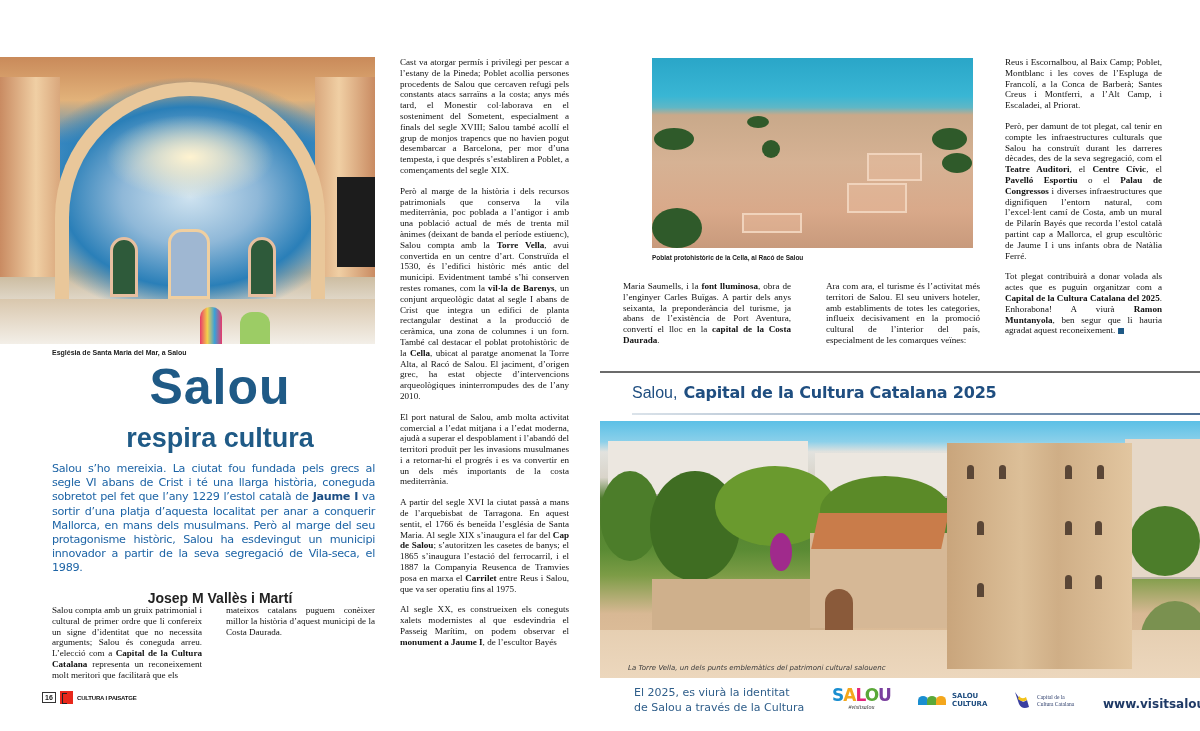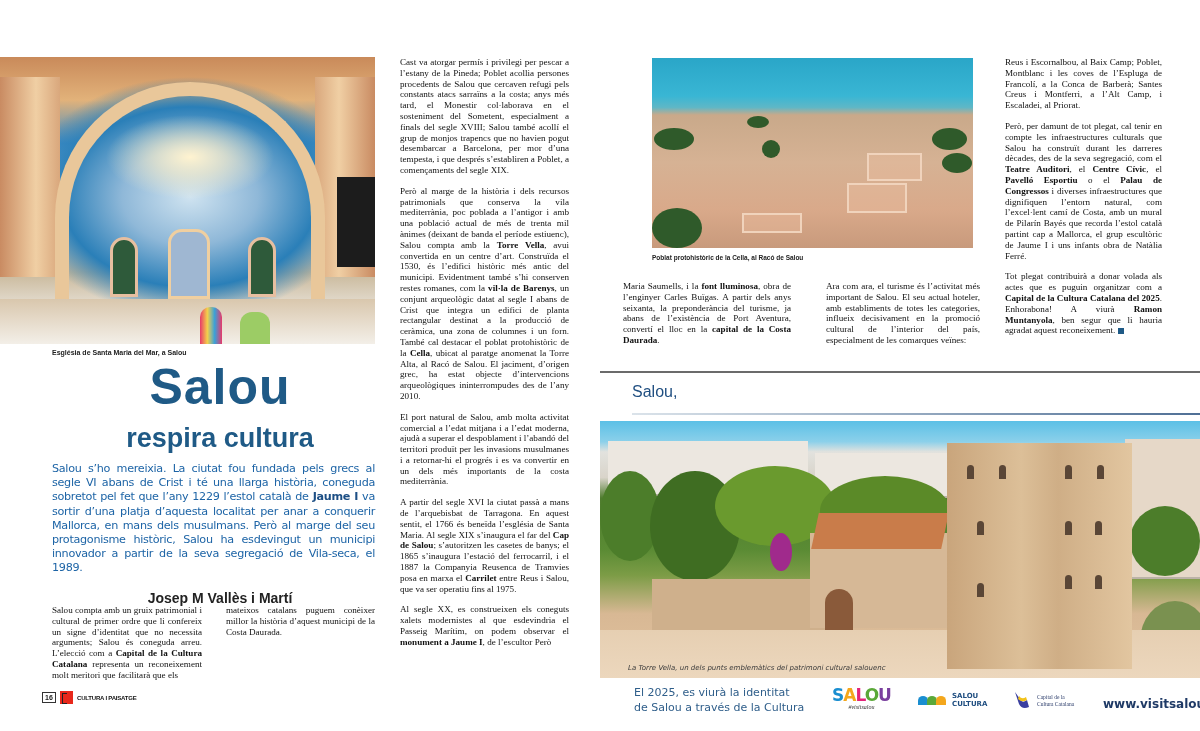--- a/index.html
+++ b/index.html
@@ -141,52 +141,53 @@
     <div class="page-num">16</div>
     <div class="brand-mark"></div>
     <div class="section-name">CULTURA I PAISATGE</div>
   </div>
 
   <div class="col col-c">
     <p>Cast va atorgar permís i privilegi per pescar a l’estany de la Pineda; Poblet acollia persones procedents de Salou que cercaven refugi pels constants atacs sarraïns a la costa; anys més tard, el Monestir col·laborava en el sosteniment del Sometent, especialment a finals del segle XVIII; Salou també acollí el grup de monjos trapencs que no havien pogut desembarcar a Barcelona, per mor d’una tempesta, i que després s’establiren a Poblet, a començaments del segle XIX.</p>
     <p><span>Però al marge de la història i dels recursos patrimonials que conserva la vila mediterrània, poc poblada a l’antigor i amb una població actual de més de trenta mil ànimes (deixant de banda el període estiuenc), Salou compta amb la </span><b>Torre Vella</b><span>, avui convertida en un centre d’art. Construïda el 1530, és l’edifici històric més antic del municipi. Evidentment també s’hi conserven restes romanes, com la </span><b>vil·la de Barenys</b><span>, un conjunt arqueològic datat al segle I abans de Crist que integra un edifici de planta rectangular destinat a la producció de ceràmica, una zona de columnes i un forn. També cal destacar el poblat protohistòric de la </span><b>Cella</b><span>, ubicat al paratge anomenat la Torre Alta, al Racó de Salou. El jaciment, d’origen grec, ha estat objecte d’intervencions arqueològiques ininterrompudes des de l’any 2010.</span></p>
     <p>El port natural de Salou, amb molta activitat comercial a l’edat mitjana i a l’edat moderna, ajudà a superar el despoblament i l’abandó del territori produït per les invasions musulmanes i a retornar-hi el progrés i es va convertir en un dels més importants de la costa mediterrània.</p>
     <p><span>A partir del segle XVI la ciutat passà a mans de l’arquebisbat de Tarragona. En aquest sentit, el 1766 és beneïda l’església de Santa Maria. Al segle XIX s’inaugura el far del </span><b>Cap de Salou</b><span>; s’autoritzen les casetes de banys; el 1865 s’inaugura l’estació del ferrocarril, i el 1887 la Companyia Reusenca de Tramvies posa en marxa el </span><b>Carrilet</b><span> entre Reus i Salou, que va ser operatiu fins al 1975.</span></p>
-    <p><span>Al segle XX, es construeixen els coneguts xalets modernistes al que esdevindria el Passeig Marítim, on podem observar el </span><b>monument a Jaume I</b><span>, de l’escultor Però</span></p>
+    <p><span>Al segle XX, es construeixen els coneguts xalets modernistes al que esdevindria el Passeig Marítim, on podem observar el </span><b>monument a Jaume I</b><span>, de l’escultor Bayés</span></p>
   </div>
 </div>
 
 <div class="photo-cella">
   <div class="bush" style="left:2px;top:70px;width:40px;height:22px"></div>
   <div class="bush" style="left:95px;top:58px;width:22px;height:12px"></div>
   <div class="bush" style="left:0;top:150px;width:50px;height:40px"></div>
   <div class="bush" style="left:280px;top:70px;width:35px;height:22px"></div>
   <div class="bush" style="left:290px;top:95px;width:30px;height:20px"></div>
   <div class="bush" style="left:110px;top:82px;width:18px;height:18px"></div>
   <div class="ruin" style="left:215px;top:95px;width:55px;height:28px"></div>
   <div class="ruin" style="left:195px;top:125px;width:60px;height:30px"></div>
   <div class="ruin" style="left:90px;top:155px;width:60px;height:20px"></div>
 </div>
 <div class="caption-cella">Poblat protohistòric de la Cella, al Racó de Salou</div>
 
 <div class="col col-r1">
   <p><span>Maria Saumells, i la </span><b>font lluminosa</b><span>, obra de l’enginyer Carles Buïgas. A partir dels anys seixanta, la preponderància del turisme, ja abans de l’existència de Port Aventura, convertí el lloc en la </span><b>capital de la Costa Daurada</b><span>.</span></p>
 </div>
 <div class="col col-r2">
-  <p>Ara com ara, el turisme és l’activitat més important de Salou. El seu actual hoteler, amb establiments de totes les categories, influeix decisivament en la promoció cultural de l’interior del país, especialment de les comarques veïnes:</p>
+  <p>Ara com ara, el turisme és l’activitat més territori de Salou. El seu univers hoteler, amb establiments de totes les categories, influeix decisivament en la promoció cultural de l’interior del país, especialment de les comarques veïnes:</p>
 </div>
 <div class="col col-r3">
   <p>Reus i Escornalbou, al Baix Camp; Poblet, Montblanc i les coves de l’Espluga de Francolí, a la Conca de Barberà; Santes Creus i Montferri, a l’Alt Camp, i Escaladei, al Priorat.</p>
   <p><span>Però, per damunt de tot plegat, cal tenir en compte les infraestructures culturals que Salou ha construït durant les darreres dècades, des de la seva segregació, com el </span><b>Teatre Auditori</b><span>, el </span><b>Centre Cívic</b><span>, el </span><b>Pavelló Esportiu</b><span> o el </span><b>Palau de Congressos</b><span> i diverses infraestructures que dignifiquen l’entorn natural, com l’excel·lent camí de Costa, amb un mural de Pilarín Bayés que recorda l’estol català partint cap a Mallorca, el grup escultòric de Jaume I i uns infants obra de Natàlia Ferré.</span></p>
   <p><span>Tot plegat contribuirà a donar volada als actes que es puguin organitzar com a </span><b>Capital de la Cultura Catalana del 2025</b><span>. Enhorabona! A viurà </span><b>Ramon Muntanyola</b><span>, ben segur que li hauria agradat aquest reconeixement. </span><span class="end-mark"></span></p>
 </div>
 
 <div class="ad-rule"></div>
 <div class="ad-title">
   <span class="s1">Salou,</span>
+  <span class="s2">Capital de la Cultura Catalana 2025</span>
 </div>
 <div class="ad-underline"></div>
 
 <div class="photo-torre">
   <div class="bldg" style="left:8px;top:20px;width:200px;height:55px"></div>
   <div class="bldg" style="left:215px;top:32px;width:140px;height:45px"></div>
   <div class="bldg" style="left:525px;top:18px;width:75px;height:140px;background:#e6d8c8"></div>
   <div class="tree" style="left:0;top:50px;width:60px;height:90px"></div>
   <div class="tree" style="left:50px;top:50px;width:90px;height:110px;background:#3f6d22"></div>
   <div class="tree" style="left:115px;top:45px;width:120px;height:80px;background:#6a9a2e"></div>

